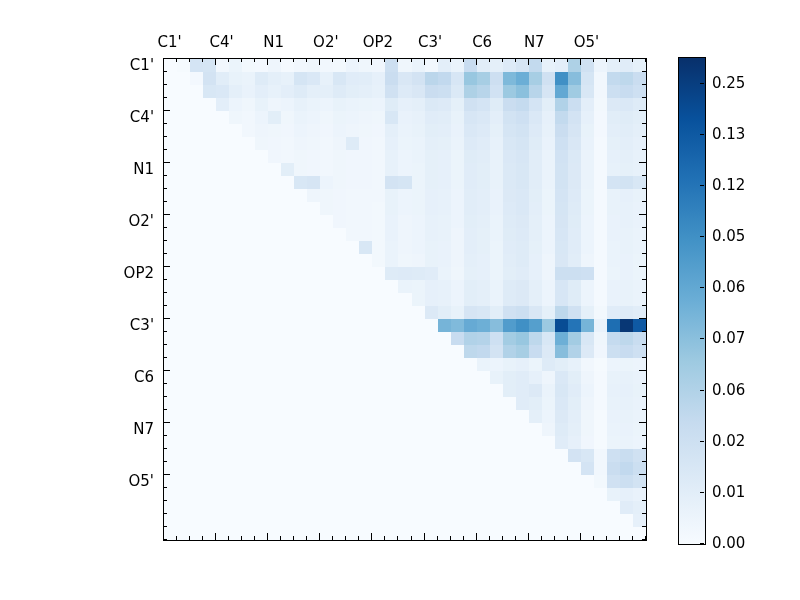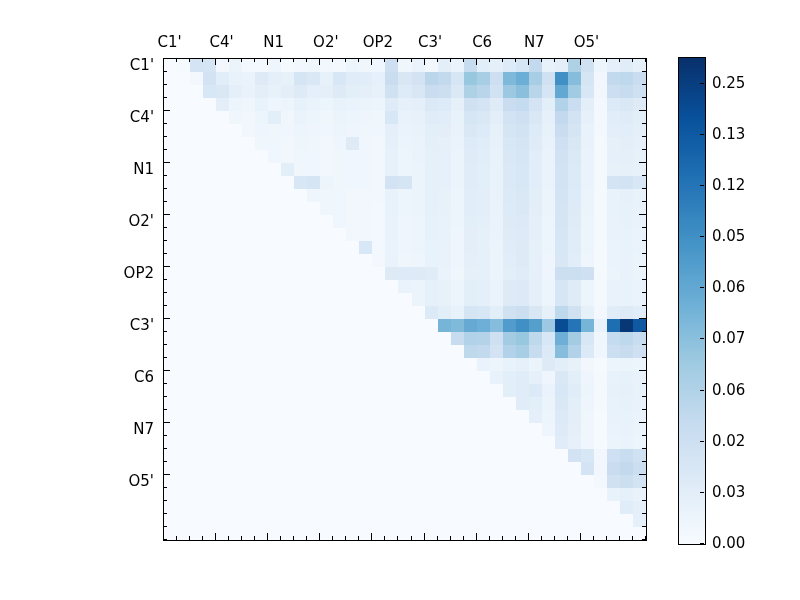--- a/index.html
+++ b/index.html
@@ -1678,21 +1678,21 @@
       <div class="tick tick-left" style="left: 700px; top: 389.526px;"></div>
       <div class="tick tick-left" style="left: 700px; top: 338.368px;"></div>
       <div class="tick tick-left" style="left: 700px; top: 287.211px;"></div>
       <div class="tick tick-left" style="left: 700px; top: 236.053px;"></div>
       <div class="tick tick-left" style="left: 700px; top: 184.895px;"></div>
       <div class="tick tick-left" style="left: 700px; top: 133.737px;"></div>
       <div class="tick tick-left" style="left: 700px; top: 82.5789px;"></div>
     </div>
   <div id="colorbar-labels">
       <div class="lbl lbl-cbar" style="left: 712px; top: 543px;">0.00</div>
-      <div class="lbl lbl-cbar" style="left: 712px; top: 491.842px;">0.03</div>
+      <div class="lbl lbl-cbar" style="left: 712px; top: 491.842px;">0.01</div>
       <div class="lbl lbl-cbar" style="left: 712px; top: 440.684px;">0.02</div>
       <div class="lbl lbl-cbar" style="left: 712px; top: 389.526px;">0.06</div>
       <div class="lbl lbl-cbar" style="left: 712px; top: 338.368px;">0.07</div>
       <div class="lbl lbl-cbar" style="left: 712px; top: 287.211px;">0.06</div>
       <div class="lbl lbl-cbar" style="left: 712px; top: 236.053px;">0.05</div>
       <div class="lbl lbl-cbar" style="left: 712px; top: 184.895px;">0.12</div>
       <div class="lbl lbl-cbar" style="left: 712px; top: 133.737px;">0.13</div>
       <div class="lbl lbl-cbar" style="left: 712px; top: 82.5789px;">0.25</div>
     </div>
 

